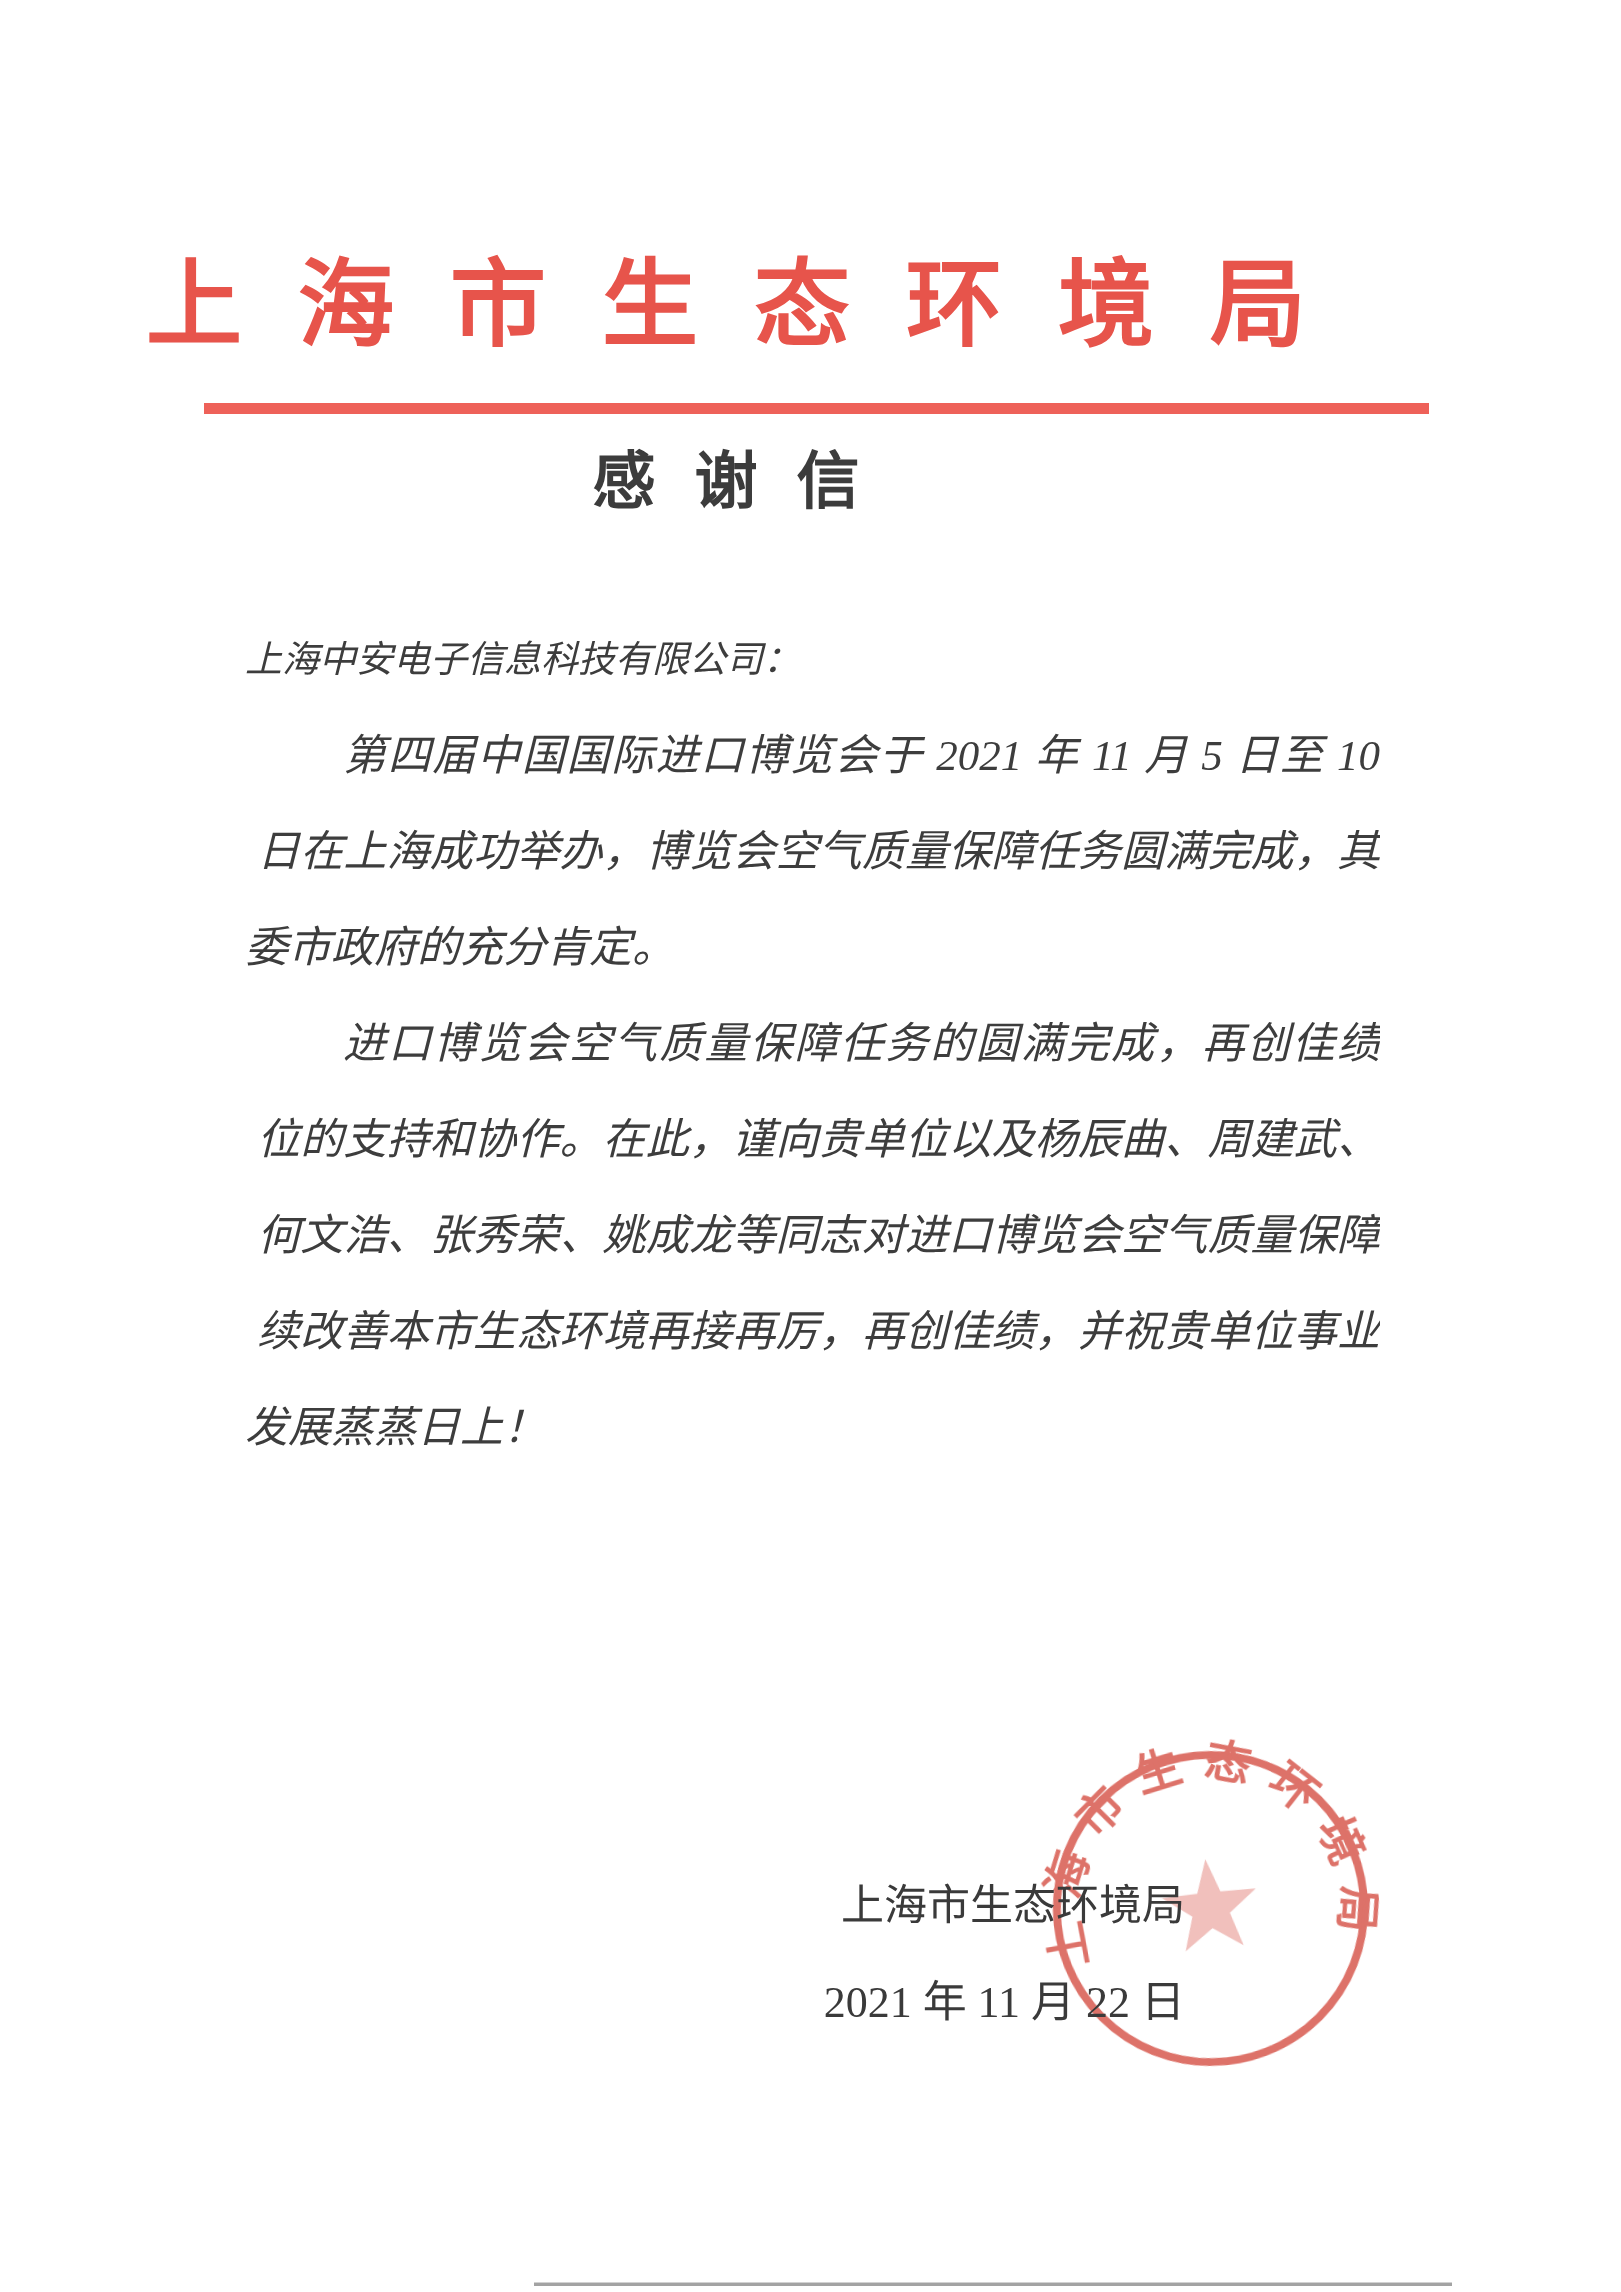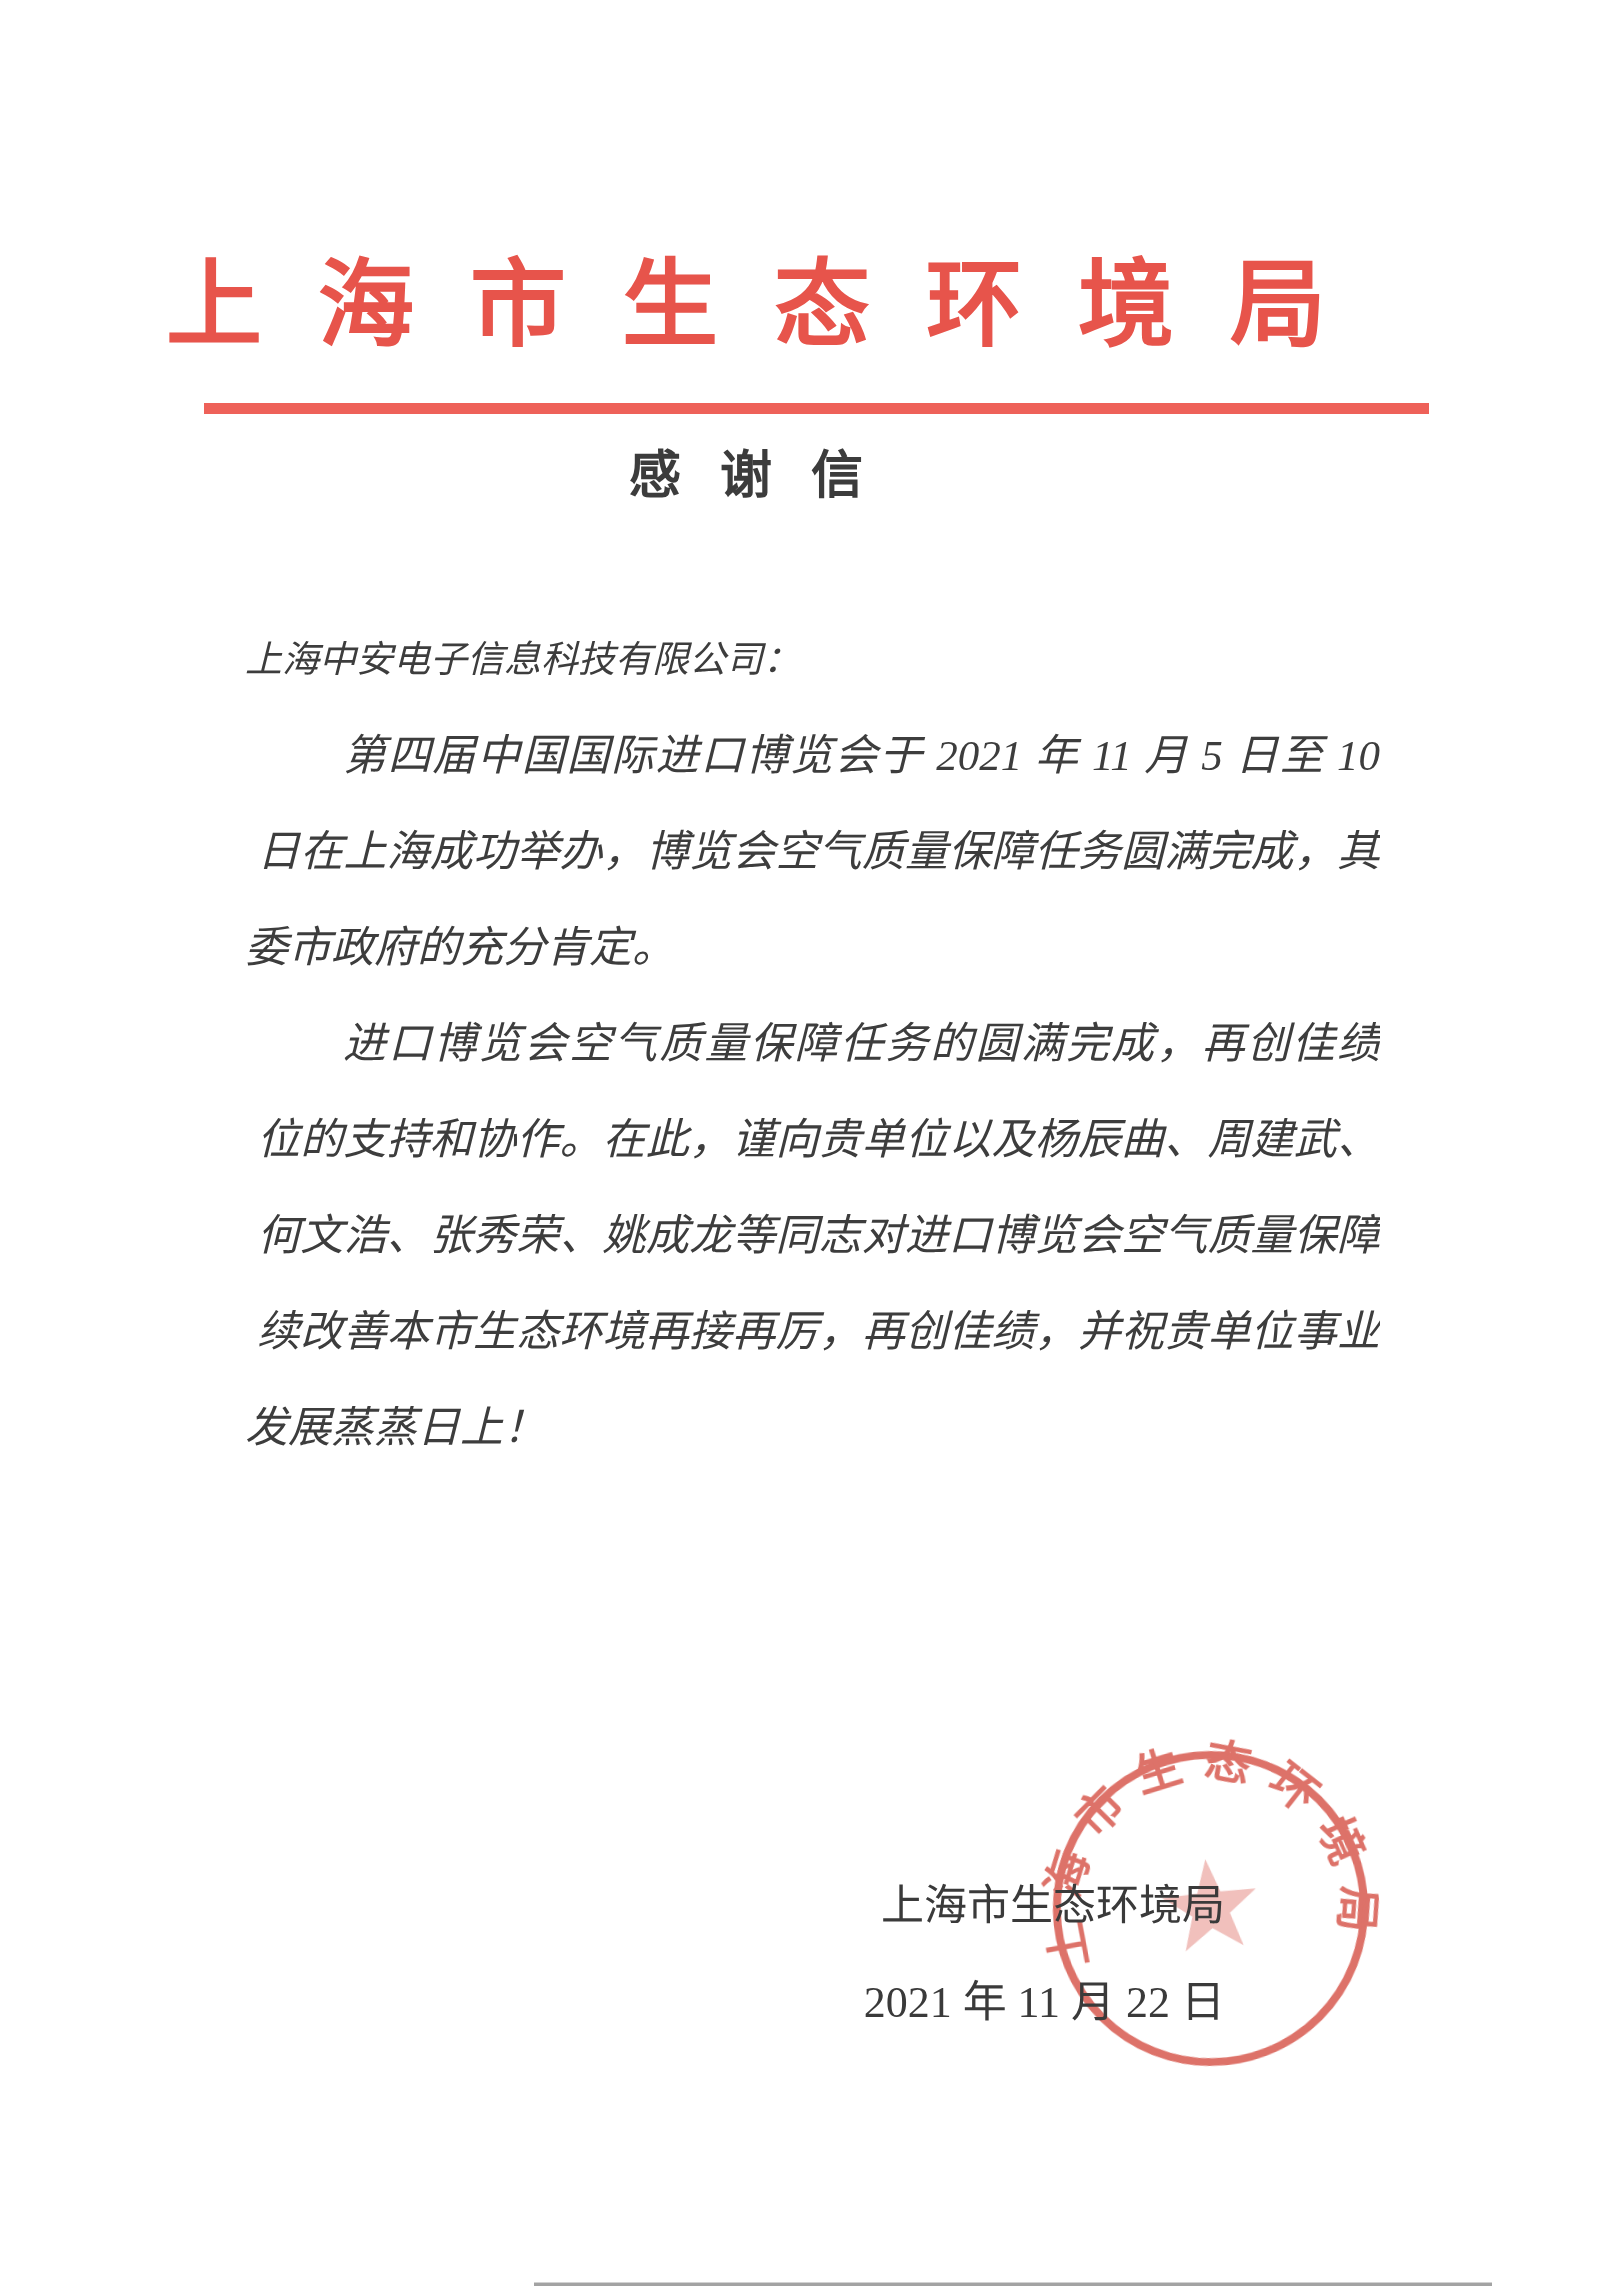--- a/index.html
+++ b/index.html
@@ -7,21 +7,20 @@
     padding: 0;
     background: #ffffff;
   }
   .page {
     position: relative;
     width: 1452px;
     height: 2293px;
     background: #ffffff;
     overflow: hidden;
     font-family: "Liberation Serif", "DejaVu Serif", serif;
-    padding-left: 40px;
   }
 
   
   .agency-header {
     position: absolute;
     top: 253px;
     left: 0;
     width: 100%;
     text-align: center;
     font-size: 96px;
@@ -42,21 +41,21 @@
     background: var(--rule_red, #ee6159);
   }
 
   
   .letter-title {
     position: absolute;
     top: 446px;
     left: 0;
     width: 100%;
     text-align: center;
-    font-size: 52px;
+    font-size: 63px;
     font-weight: bold;
     letter-spacing: 39px;
     text-indent: 39px;
     color: #3c3c3c;
     white-space: nowrap;
     line-height: 1.15;
   }
 
   
   .body-block {

